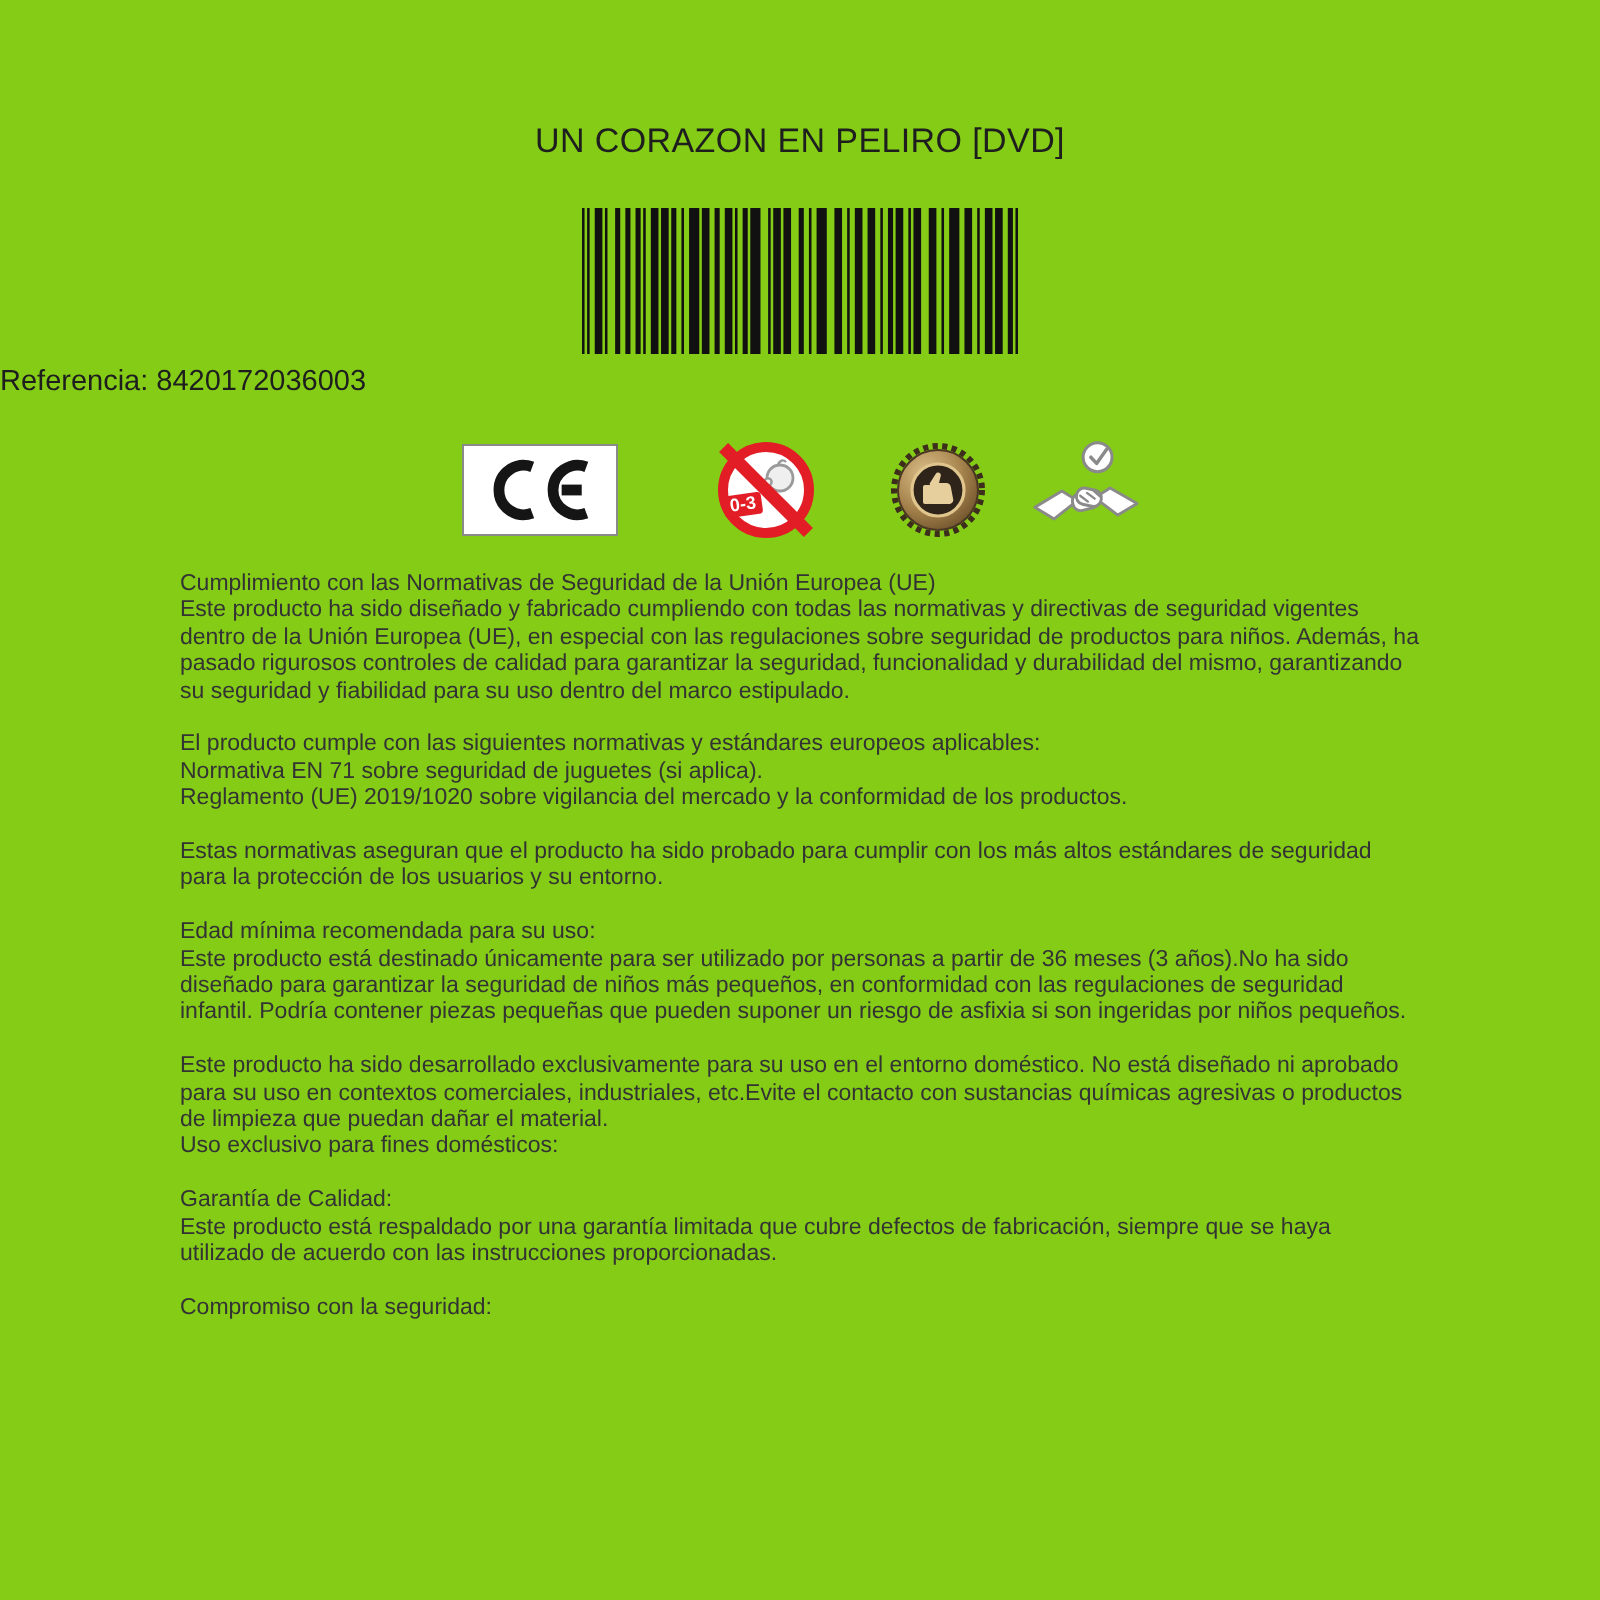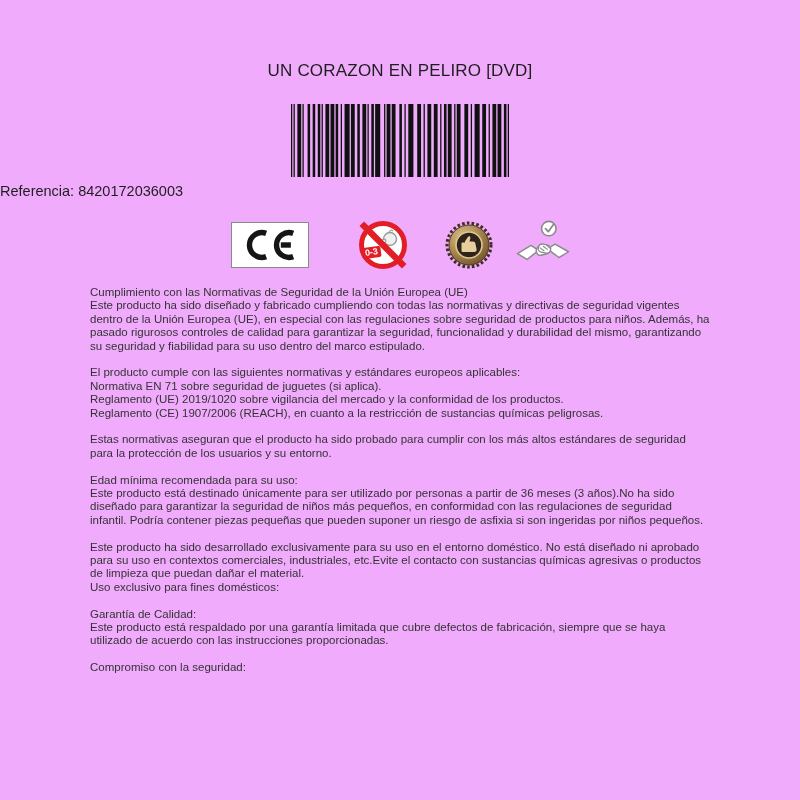--- a/index.html
+++ b/index.html
@@ -1,17 +1,17 @@
 <!DOCTYPE html>
 <html><head>
 <meta charset="utf-8">
 <style>
   html,body { margin:0; padding:0; background:#fff; }
   .page {
-    position:relative; width:800px; height:800px; background:#f0abfc;
+    position:relative; width:800px; height:800px; background:#84cc16;
     font-family:"Liberation Sans", sans-serif; color:#222; overflow:hidden;
   }
   .title {
     position:absolute; top:61px; left:0; right:0; text-align:center;
     font-size:17px; letter-spacing:.2px; color:#1e1e1e;
   }
   .barcode-wrap { position:absolute; top:104px; left:0; right:0; display:flex; justify-content:center; }
   .reference {
     position:absolute; top:183px; left:0; right:0; 
     font-size:14.5px; color:#1e1e1e;
@@ -152,21 +152,20 @@
 
   <div class="text-block" id="safety-text">
       <div class="section">
         <div>Cumplimiento con las Normativas de Seguridad de la Unión Europea (UE)</div>
         <div>Este producto ha sido diseñado y fabricado cumpliendo con todas las normativas y directivas de seguridad vigentes dentro de la Unión Europea (UE), en especial con las regulaciones sobre seguridad de productos para niños. Además, ha pasado rigurosos controles de calidad para garantizar la seguridad, funcionalidad y durabilidad del mismo, garantizando su seguridad y fiabilidad para su uso dentro del marco estipulado.</div>
       </div>
       <div class="section">
         <div>El producto cumple con las siguientes normativas y estándares europeos aplicables:</div>
         <div>Normativa EN 71 sobre seguridad de juguetes (si aplica).</div>
         <div>Reglamento (UE) 2019/1020 sobre vigilancia del mercado y la conformidad de los productos.</div>
-        <div>Reglamento (CE) 1907/2006 (REACH), en cuanto a la restricción de sustancias químicas peligrosas.</div>
       </div>
       <div class="section">
         <div>Estas normativas aseguran que el producto ha sido probado para cumplir con los más altos estándares de seguridad para la protección de los usuarios y su entorno.</div>
       </div>
       <div class="section">
         <div>Edad mínima recomendada para su uso:</div>
         <div>Este producto está destinado únicamente para ser utilizado por personas a partir de 36 meses (3 años).No ha sido diseñado para garantizar la seguridad de niños más pequeños, en conformidad con las regulaciones de seguridad infantil. Podría contener piezas pequeñas que pueden suponer un riesgo de asfixia si son ingeridas por niños pequeños.</div>
       </div>
       <div class="section">
         <div>Este producto ha sido desarrollado exclusivamente para su uso en el entorno doméstico. No está diseñado ni aprobado para su uso en contextos comerciales, industriales, etc.Evite el contacto con sustancias químicas agresivas o productos de limpieza que puedan dañar el material.</div>

